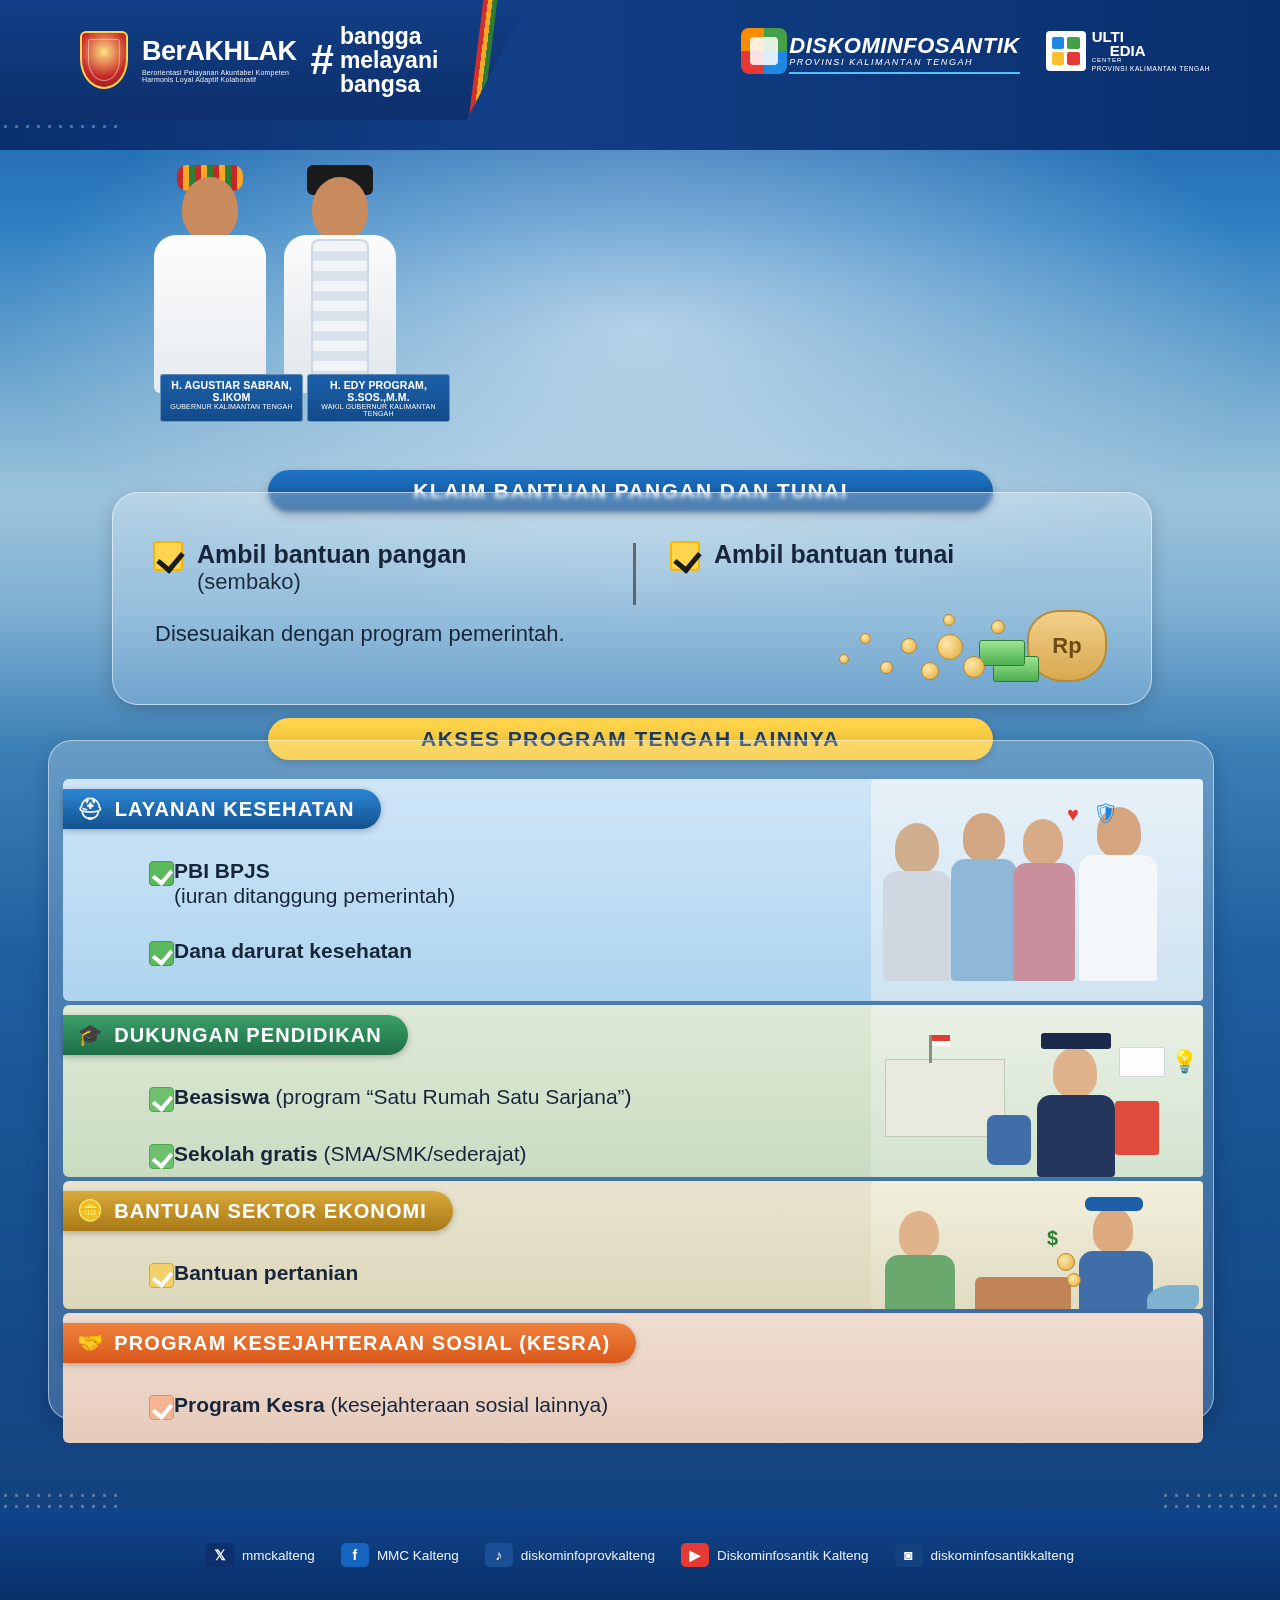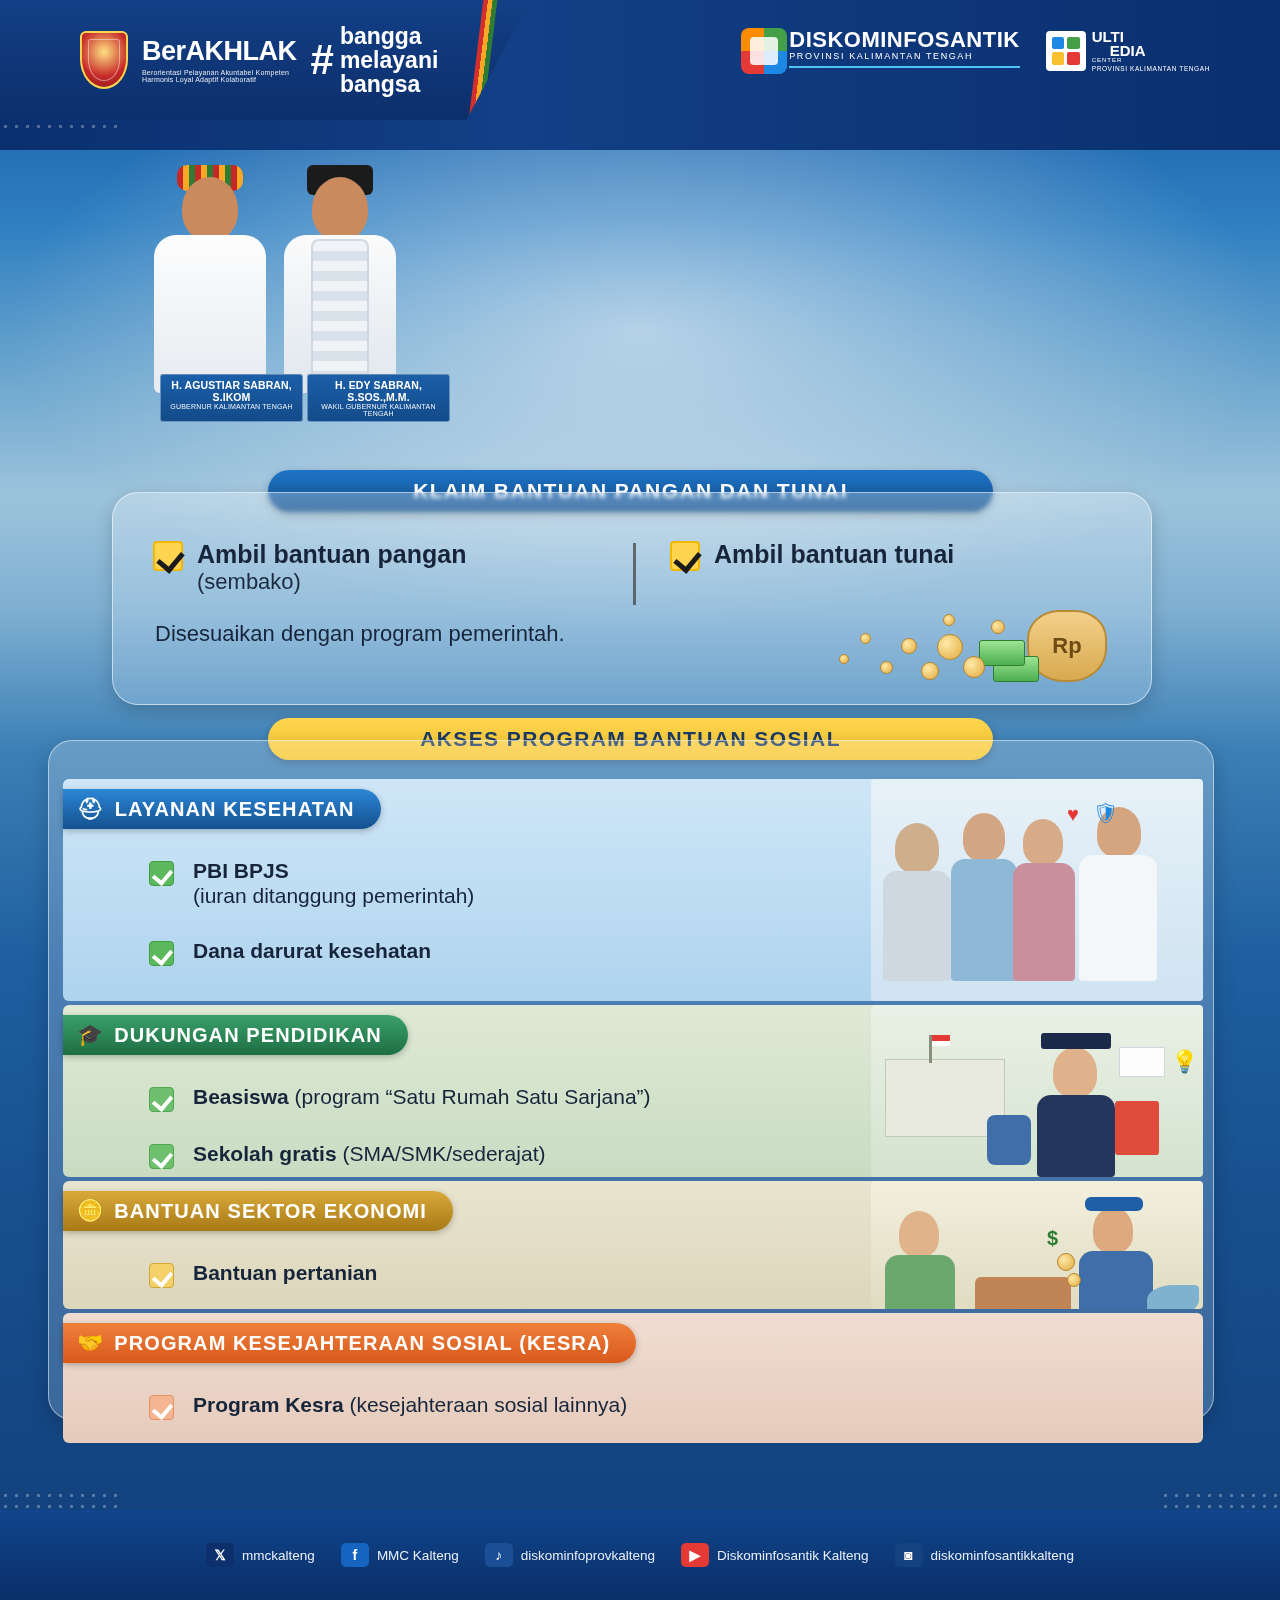--- a/index.html
+++ b/index.html
@@ -67,21 +67,21 @@
   .berakhlak .b2 { font-size:7px; letter-spacing:.2px; margin-top:4px; opacity:.9;}
   .berakhlak .b3 { font-size:7px; letter-spacing:.2px; opacity:.9;}
   .bmb { display:flex; align-items:center; gap:6px; color:#fff;}
   .bmb .hash { font-size:42px; font-weight:bold; line-height:.9; }
   .bmb .lines { font-size:23px; font-weight:bold; line-height:1.05; }
 
   .hdr-right {
     position:absolute; right:70px; top:28px;
     display:flex; align-items:center; gap:26px;
   }
-  .dkis { display:flex; align-items:flex-start; gap:2px; }
+  .dkis { display:flex; align-items:flex-end; gap:2px;font-style:italic; }
   .dkis-mark {
     width:46px;height:46px;border-radius:8px;
     background: conic-gradient(from 180deg at 50% 50%, #e53935 0 25%, #fb8c00 25% 50%, #43a047 50% 75%, #1e88e5 75% 100%);
     position:relative;
   }
   .dkis-mark::after{
     content:""; position:absolute; inset:9px; border-radius:4px;
     background:#fff; opacity:.85;
   }
   .dkis-txt { color:#fff; line-height:1.1;}
@@ -251,21 +251,21 @@
     color:#fff; font-size:20px; font-weight:bold; letter-spacing:1.1px;
     box-shadow:0 2px 6px rgba(0,0,0,.25);
   }
   .cat.health { background:linear-gradient(180deg,#2b86d6,#14518f); }
   .cat.edu    { background:linear-gradient(180deg,#3aa06a,#1e6e43); }
   .cat.eco    { background:linear-gradient(180deg,#d9a93a,#a87a16); }
   .cat.kesra  { background:linear-gradient(180deg,#f0803c,#d8591b); }
   .cat .emoji{ font-size:21px; }
 
   .items { margin:10px 0 0 86px; }
-  .item { display:flex; align-items:flex-start; gap:19px; margin-bottom:4px;margin-top:30px;}
+  .item { display:flex; align-items:flex-start; gap:0; margin-bottom:4px;margin-top:30px;}
   .chk {
     width:25px;height:25px;border-radius:4px;flex:0 0 auto;margin-top:2px;
     position:relative;
   }
   .chk::after{
     content:""; position:absolute; left:6px; top:4px;
     width:9px;height:14px;border-right:4px solid #fff;border-bottom:4px solid #fff;
     transform:rotate(40deg);
   }
   .chk.green  { background:#5cb85c; border:1px solid #3f9e3f;}
@@ -379,21 +379,21 @@
       <div class="head"></div>
       <div class="body"></div>
       <div class="sash"></div>
     </div>
     <div class="nameplate">
       <div class="np">
         <div class="n1">H. AGUSTIAR SABRAN, S.IKOM</div>
         <div class="n2">GUBERNUR KALIMANTAN TENGAH</div>
       </div>
       <div class="np">
-        <div class="n1">H. EDY SABRAN, S.SOS.,M.M.</div>
+        <div class="n1">H. EDY PROGRAM, S.SOS.,M.M.</div>
         <div class="n2">WAKIL GUBERNUR KALIMANTAN TENGAH</div>
       </div>
     </div>
   </div>
 
 </div>
 
 <div class="claim-wrap">
   <div class="claim-pill pill blue">KLAIM BANTUAN PANGAN DAN TUNAI</div>
   <div class="claim-card">
@@ -426,21 +426,21 @@
       <div class="coin" style="width:13px;height:13px;right:232px;bottom:14px;"></div>
       <div class="coin" style="width:11px;height:11px;right:254px;bottom:44px;"></div>
       <div class="coin" style="width:10px;height:10px;right:276px;bottom:24px;"></div>
       <div class="coin" style="width:14px;height:14px;right:120px;bottom:54px;"></div>
       <div class="coin" style="width:12px;height:12px;right:170px;bottom:62px;"></div>
     </div>
   </div>
 </div>
 
 <div class="access-wrap">
-  <div class="access-pill pill yellow">AKSES PROGRAM BANTUAN SOSIAL</div>
+  <div class="access-pill pill yellow">AKSES PROGRAM TENGAH LAINNYA</div>
   <div class="access-card">
     <div class="panels">
 
       <div class="panel p-health" style="height:222px;">
         <div class="bg"></div>
         <div class="thumb th-health">
           <div class="fig" style="left:24px;top:44px;width:44px;height:50px;background:#cfae8d;"></div>
           <div class="torso" style="left:12px;top:92px;width:68px;height:110px;background:#cfd8e0;"></div>
           <div class="fig" style="left:92px;top:34px;width:42px;height:48px;background:#d2a583;"></div>
           <div class="torso" style="left:80px;top:80px;width:66px;height:122px;background:#8fb8d6;"></div>

